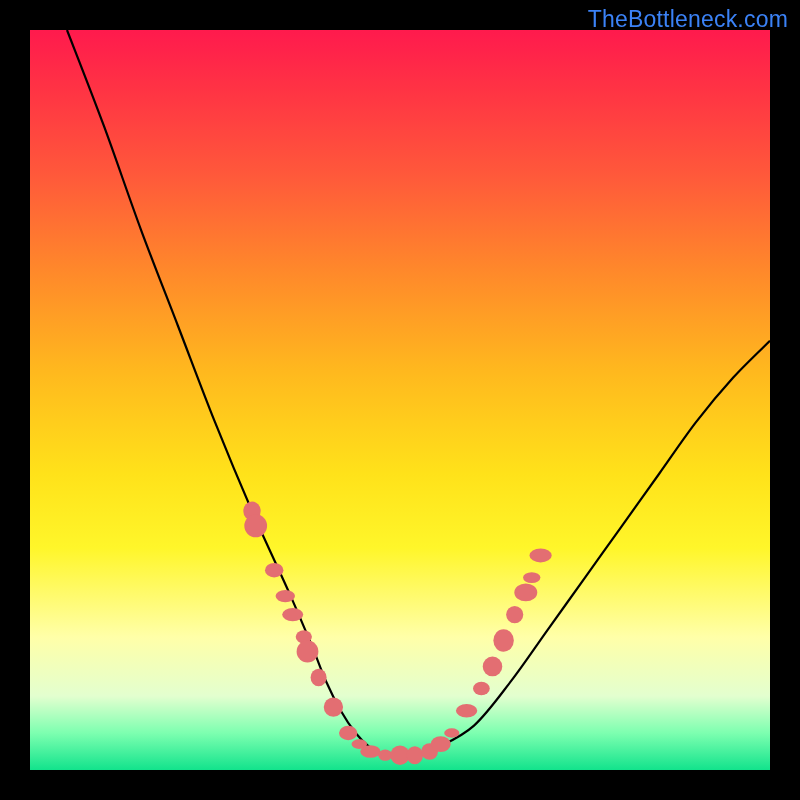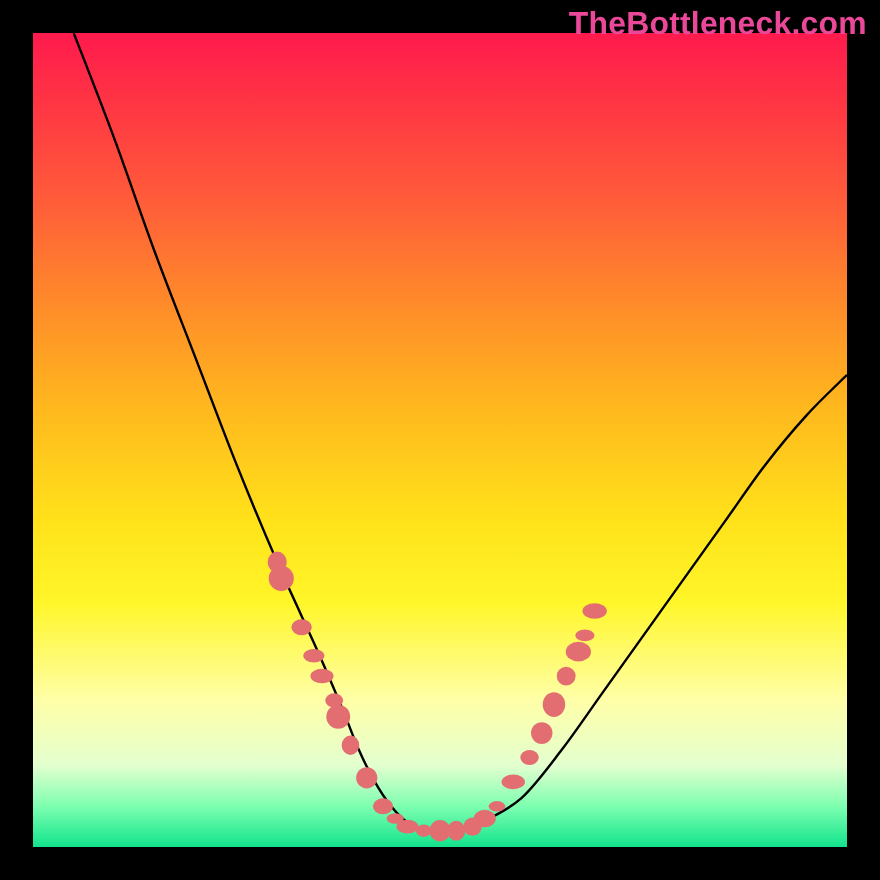--- a/index.html
+++ b/index.html
@@ -37,23 +37,23 @@
       #ffffa8 82%,
       #e3ffcf 90%,
       #7dffb0 95%,
       #12e38c 100%
     );
   }
   .watermark {
     position: absolute;
     top: 6px;
     right: 12px;
-    color: #ec4899;
-    font-size: 29px;
-    font-weight: 700;
+    color: #3b82f6;
+    font-size: 23px;
+    font-weight: 400;
     letter-spacing: 0.2px;
     z-index: 5;
   }
   svg.overlay {
     position: absolute;
     top: 0;
     left: 0;
     width: 740px;
     height: 740px;
   }

